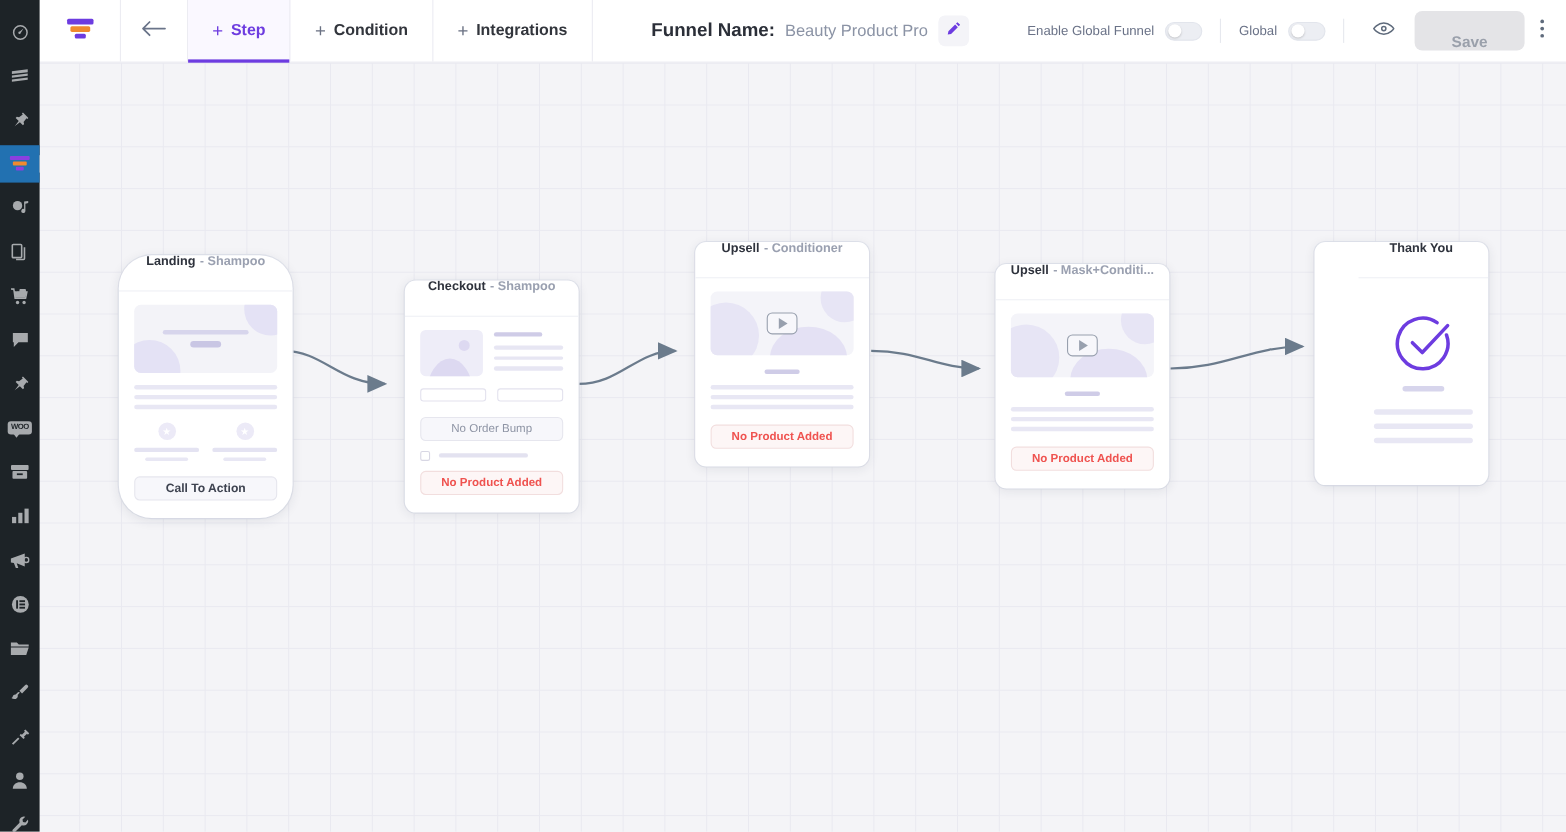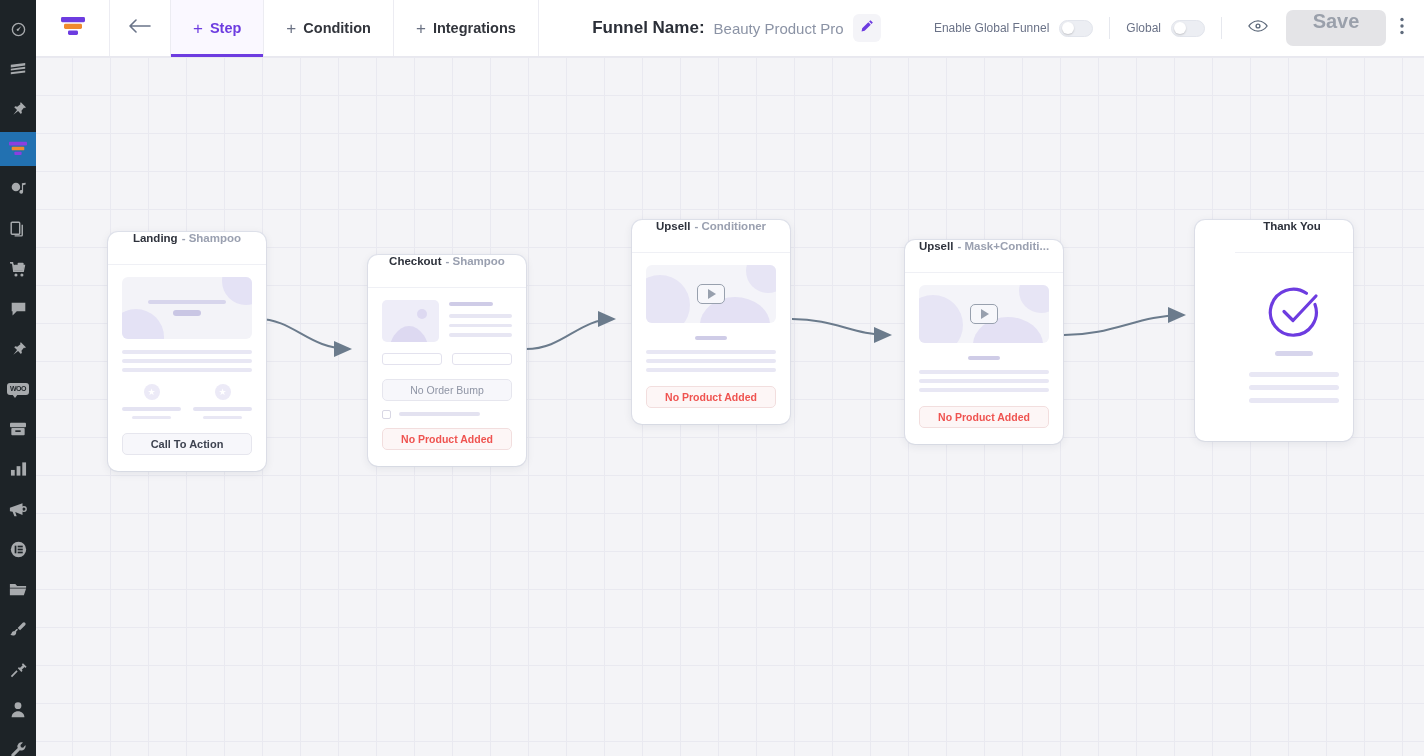--- a/index.html
+++ b/index.html
@@ -117,22 +117,22 @@
     width: 12px; height: 12px; border-radius: 50%;
     background: #ffffff;
     box-shadow: 0 1px 2px rgba(0,0,0,.18);
   }
   .tr-divider { width: 1px; height: 22px; background: #e6e8ee; margin: 0 16px; }
   #preview-btn { padding: 0 10px; cursor: pointer; color: #5f6b7c; display:flex; align-items:center;}
   #save-btn {
     margin-left: 8px;
     width: 100px; height: 36px; border-radius: 7px;
     background: #e4e4e7; color: #9aa0ab;
-    font-size: 20px; font-weight: 600;
-    display: flex; align-items: flex-start; justify-content: center;
+    font-size: 14px; font-weight: 600;
+    display: flex; align-items: flex-end; justify-content: center;
     cursor: pointer;
   }
   #more-btn { padding: 0 10px 0 14px; cursor: pointer; display:flex; align-items:center;}
 
   
   #canvas {
     position: absolute; left: 36px; top: 57px;
     width: 1388px; height: 699px;
     background-color: #f4f4f7;
     background-image:
@@ -540,21 +540,21 @@
 
     <path d="M222,262 C258,262 272,292 314,292" fill="none" stroke="#6b7b8c" stroke-width="2" marker-end="url(#ah)"></path>
 
     <path d="M490,292 C528,292 542,262 578,262" fill="none" stroke="#6b7b8c" stroke-width="2" marker-end="url(#ah)"></path>
 
     <path d="M756,262 C800,262 816,278 854,278" fill="none" stroke="#6b7b8c" stroke-width="2" marker-end="url(#ah)"></path>
 
     <path d="M1028,278 C1078,278 1102,258 1148,258" fill="none" stroke="#6b7b8c" stroke-width="2" marker-end="url(#ah)"></path>
   </svg>
 
-  <div class="step-card" style="left:72px; top:175px;">
+  <div class="step-card" style="left:72px; top:175px;border-radius:30px;">
     <div class="card-head">
       <span class="ctype">Landing</span>
       <span class="cname">- Shampoo</span>
     </div>
     <div class="card-body">
       <div class="sk-hero">
         <span class="blob-tl"></span>
         <span class="blob-tr"></span>
         <div class="hero-lines">
           <div class="hl" style="width:78px"></div>

